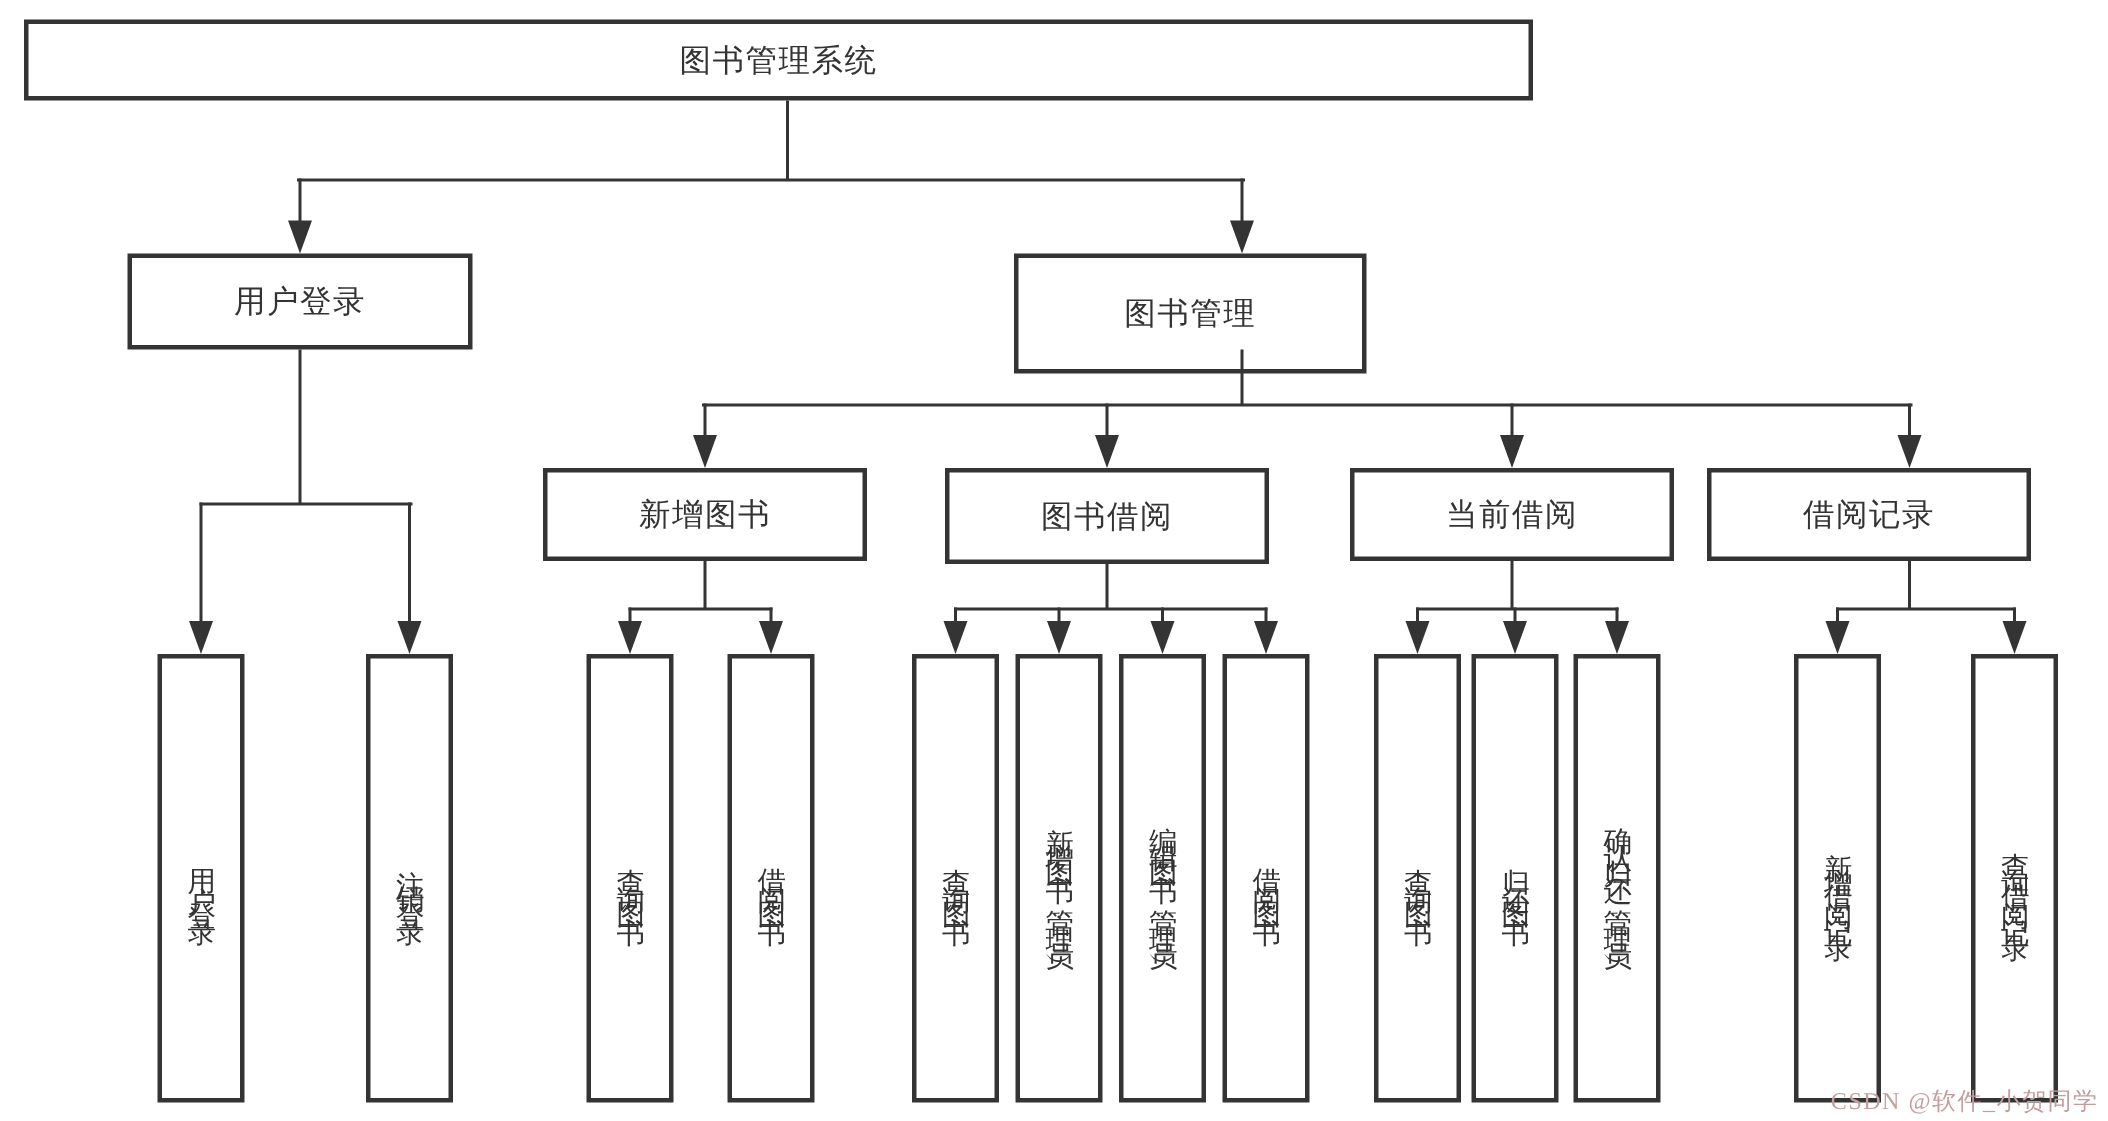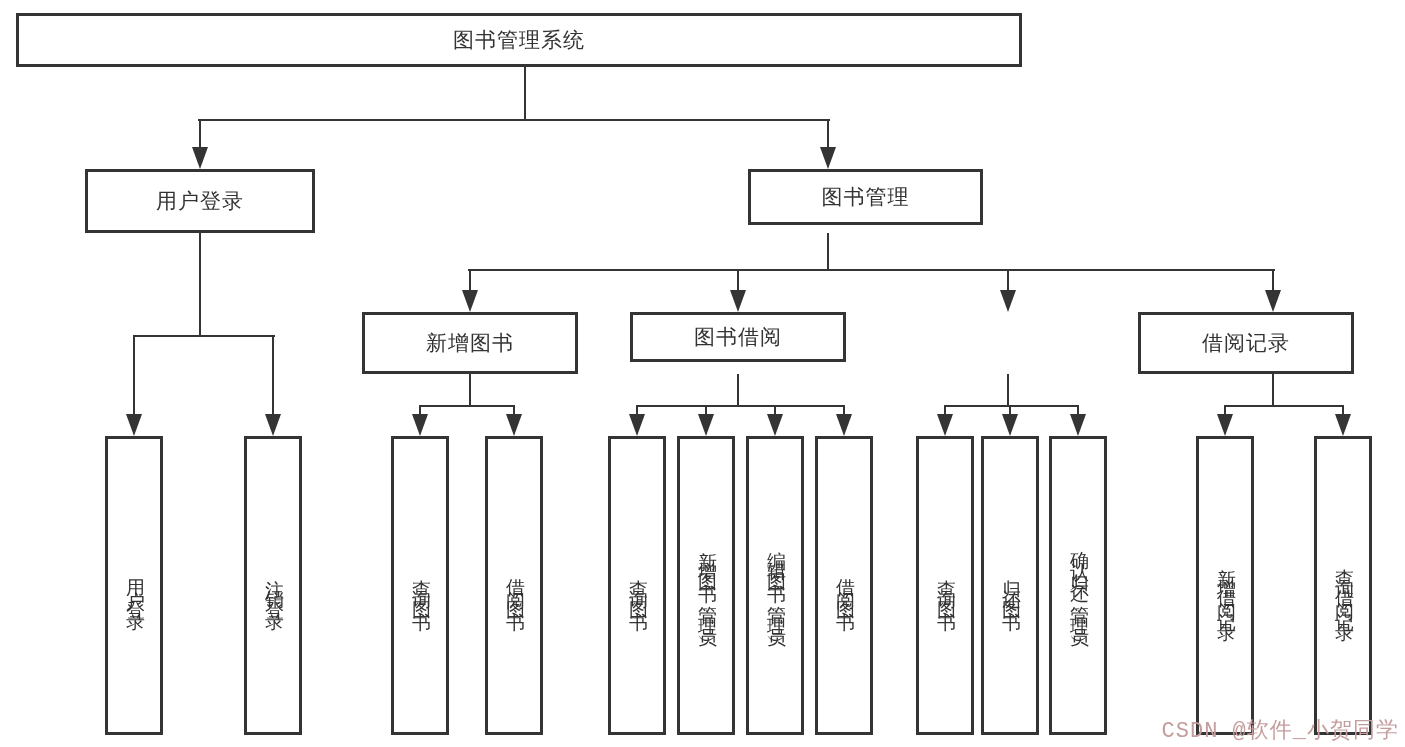--- a/index.html
+++ b/index.html
@@ -8,21 +8,21 @@
     --watermark: #c49d9d;
     --bg: #ffffff;
   }
   html, body { margin: 0; padding: 0; background: var(--bg); }
   .canvas {
     position: relative;
     width: 1405px;
     height: 747px;
     background: var(--bg);
     overflow: hidden;
-    font-family: Liberation Mono, monospace;
+    font-family: Liberation Serif, serif;
     text-align: center;
   }
   .box {
     position: absolute;
     box-sizing: border-box;
     border: 3px solid var(--line);
     background: #fff;
     display: flex;
     align-items: center;
     justify-content: center;
@@ -47,52 +47,55 @@
     position: absolute;
     width: 0; height: 0;
     border-left: 8px solid transparent;
     border-right: 8px solid transparent;
     border-top: 22px solid var(--line);
   }
   .watermark {
     position: absolute;
     right: 6px;
     bottom: 2px;
-    font-size: 22px;
+    font-size: 16px;
     letter-spacing: 1px;
     color: var(--watermark);
     z-index: 10;
     white-space: nowrap;
   }
 </style>
 </head>
 <body>
 
 <div class="canvas">
 
   <div class="box" style="left:16px; top:13px; width:1006px; height:54px;">
     <span class="hlabel">图书管理系统</span>
   </div>
 
   <div class="box" style="left:85px; top:169px; width:230px; height:64px;">
     <span class="hlabel">用户登录</span>
   </div>
 
-  <div class="box" style="left:748px; top:169px; width:235px; height:56px;">
+  <div class="box" style="left:676px; top:169px; width:235px; height:80px;">
     <span class="hlabel">图书管理</span>
   </div>
 
   <div class="box" style="left:362px; top:312px; width:216px; height:62px;">
     <span class="hlabel">新增图书</span>
   </div>
 
-  <div class="box" style="left:630px; top:312px; width:216px; height:50px;">
+  <div class="box" style="left:630px; top:312px; width:216px; height:64px;">
     <span class="hlabel">图书借阅</span>
   </div>
 
+  <div class="box" style="left:900px; top:312px; width:216px; height:62px;">
+    <span class="hlabel">当前借阅</span>
+  </div>
 
   <div class="box" style="left:1138px; top:312px; width:216px; height:62px;">
     <span class="hlabel">借阅记录</span>
   </div>
 
   <div class="box" style="left:105px; top:436px; width:58px; height:299px;">
     <span class="vtext">用户登录</span>
   </div>
   <div class="box" style="left:244px; top:436px; width:58px; height:299px;">
     <span class="vtext">注销登录</span>

